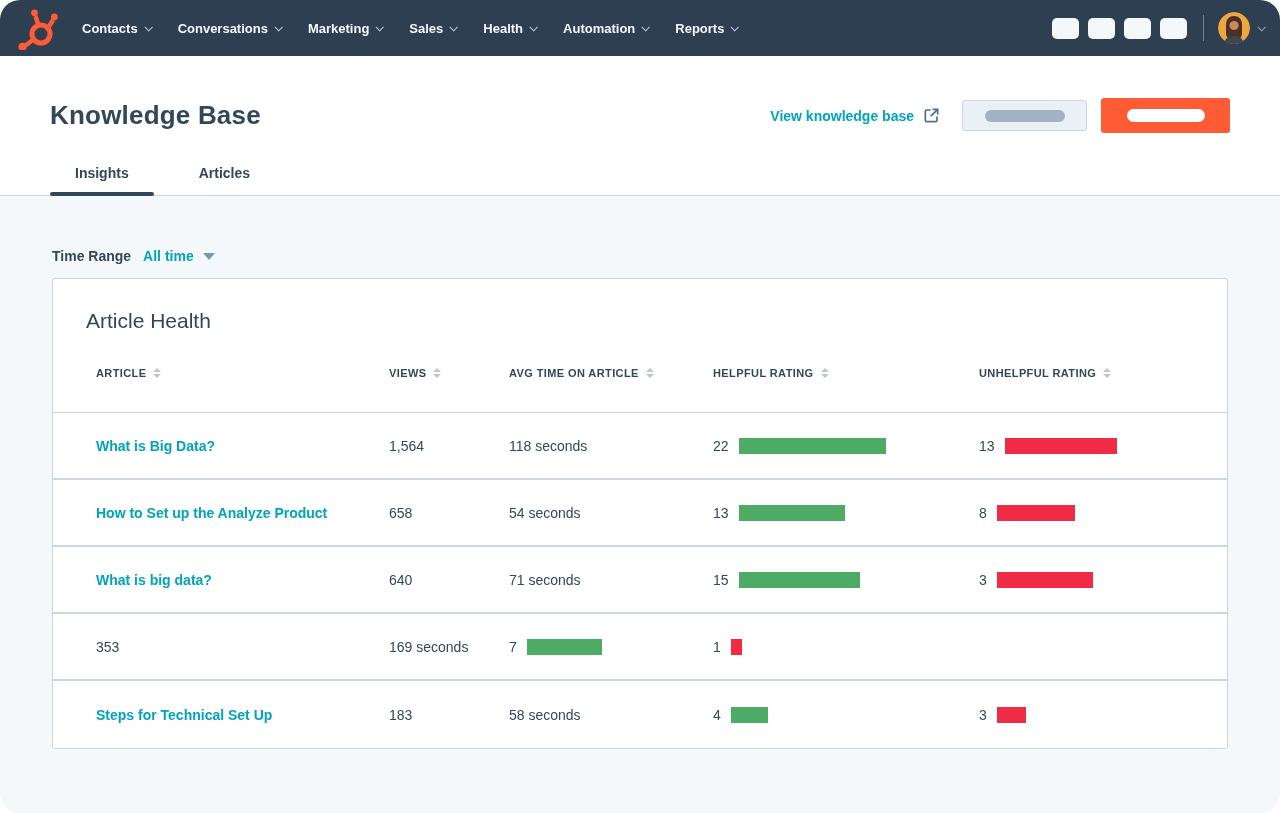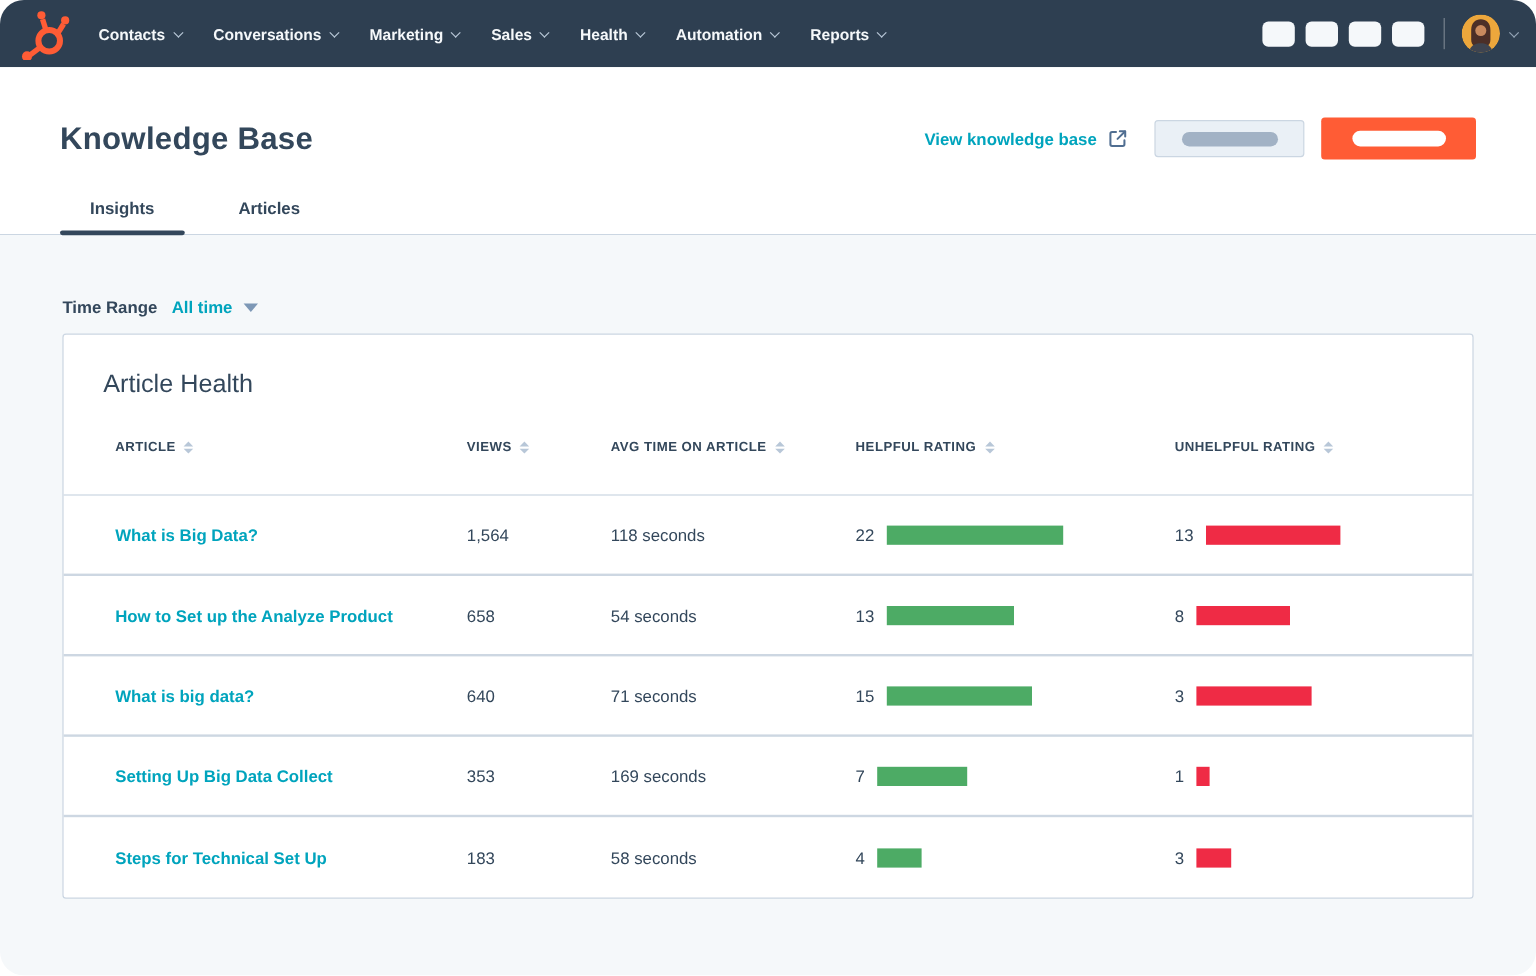--- a/index.html
+++ b/index.html
@@ -251,21 +251,20 @@
             <span>15</span>
             <span class="bar green" style="width: 121px;"></span>
           </div>
         <div class="rating">
             <span>3</span>
             <span class="bar red" style="width: 96px;"></span>
           </div>
       </div>
 
       <div class="row trow">
-        <div><a class="article-link">Setting Up Big Data Collect</a></div>
         <div>353</div>
         <div>169 seconds</div>
         <div class="rating">
             <span>7</span>
             <span class="bar green" style="width: 75px;"></span>
           </div>
         <div class="rating">
             <span>1</span>
             <span class="bar red" style="width: 11px;"></span>
           </div>

